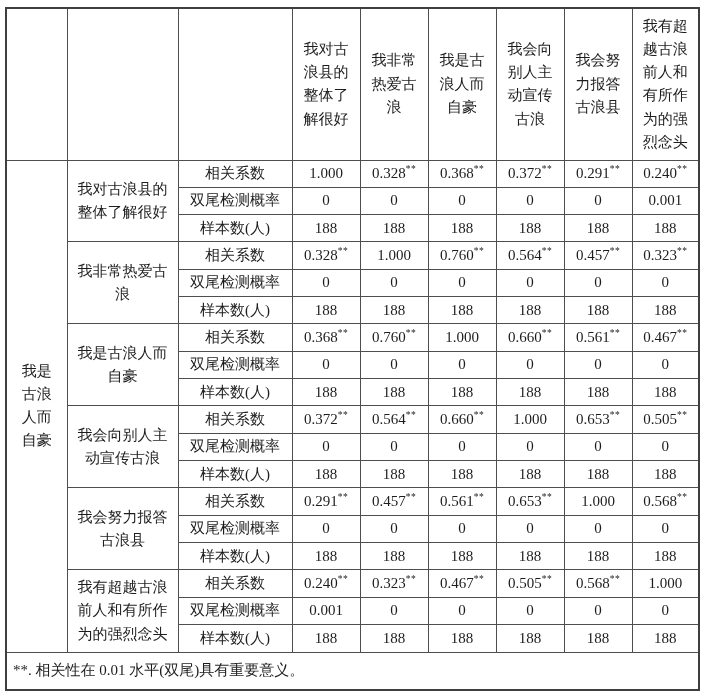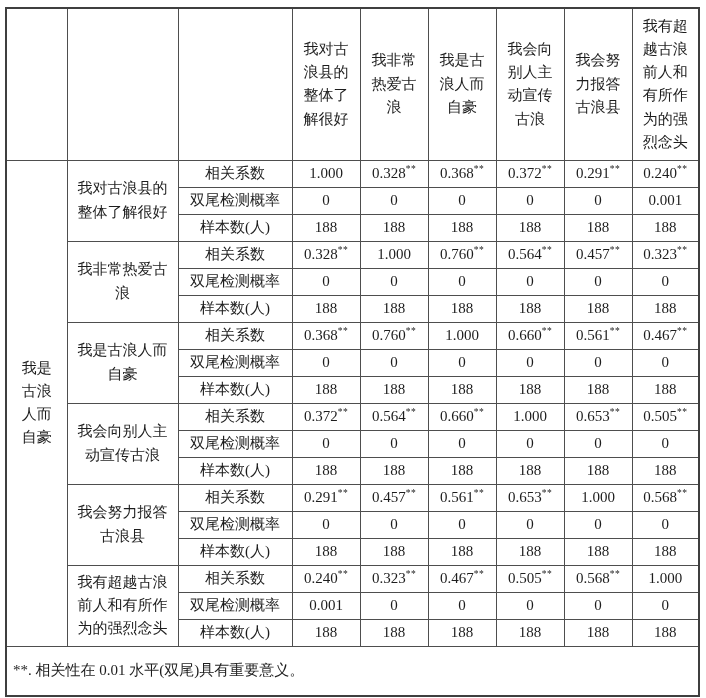--- a/index.html
+++ b/index.html
@@ -32,21 +32,21 @@
     vertical-align: middle;
     font-weight: normal;
     font-size: 15px;
     line-height: 1.55;
     padding: 1px 8px;
     overflow: hidden;
     word-break: break-all;
   }
   thead tr { height: 152px; }
   tbody tr { height: 27px; }
-  tfoot tr { height: 50px; }
+  tfoot tr { height: 38px; }
   td.grouplab {
     padding: 1px 3px;
     font-size: 15px;
   }
   td.varlab {
     padding: 1px 8px;
   }
   td.statlab {
     padding: 1px 2px;
     white-space: nowrap;

